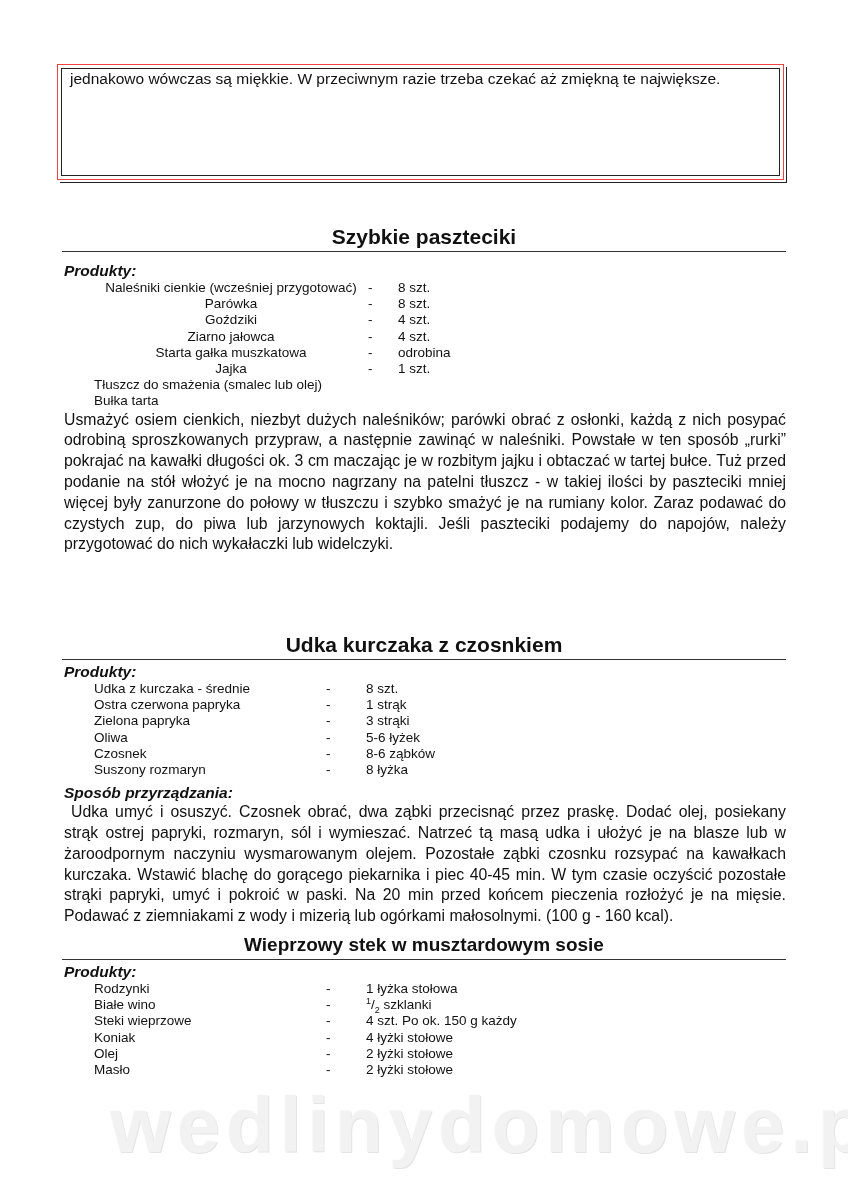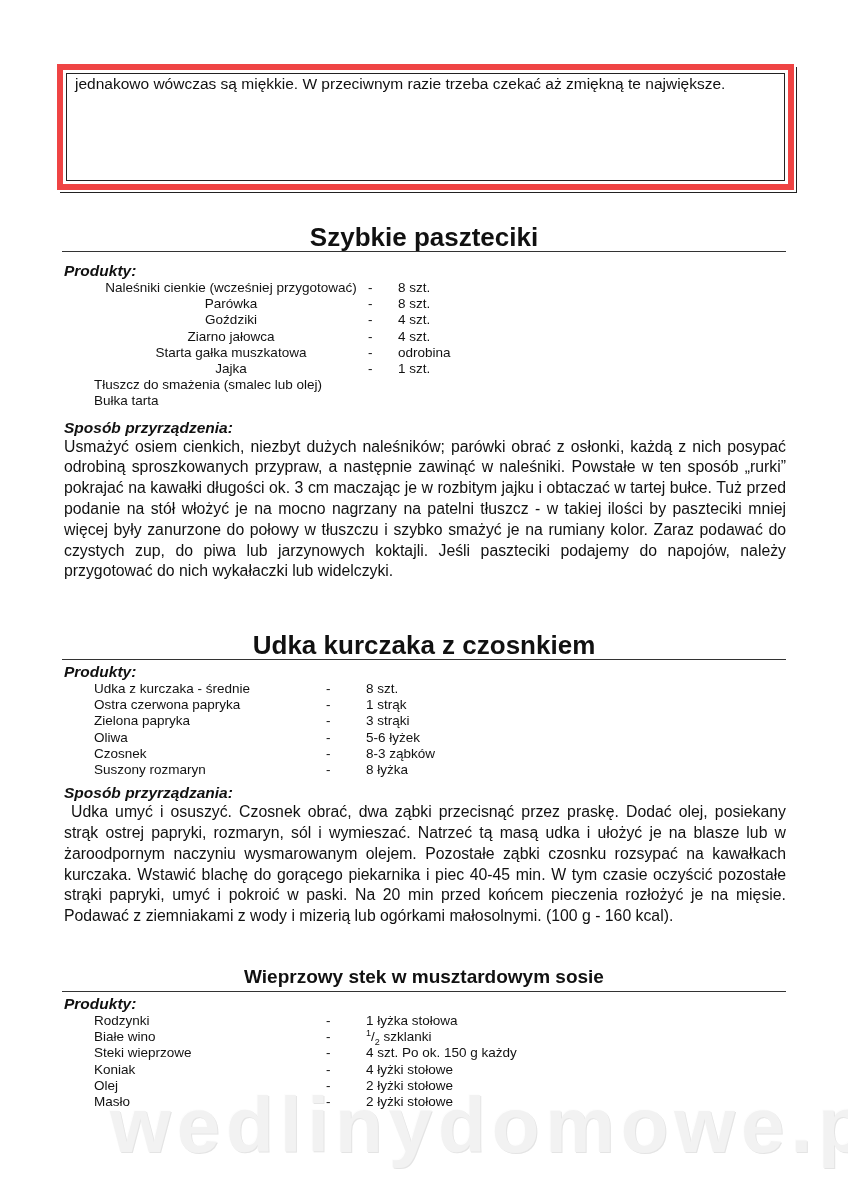--- a/index.html
+++ b/index.html
@@ -2,29 +2,29 @@
 <html><head>
 <meta charset="utf-8">
 <style>
   html, body { margin: 0; padding: 0; background: #ffffff; }
   body { width: 848px; height: 1200px; position: relative; overflow: hidden;
          font-family: "Liberation Sans", sans-serif; color: #111; }
   .page { position: absolute; left: 0; top: 0; width: 848px; height: 1200px; }
 
   
   .note-box { position: absolute; left: 57px; top: 64px; width: 725px; height: 114px;
-              border: 6px solid #ef4444; box-shadow: 2px 2px 0 0 #fff, 3px 3px 0 0 #222; }
+              border: 1px solid #ef4444; box-shadow: 2px 2px 0 0 #fff, 3px 3px 0 0 #222; }
   .note-box::before { content: ""; position: absolute; left: 3px; top: 3px; right: 3px; bottom: 3px;
                       border: 1px solid #222; }
   .note-inner { position: absolute; left: 12px; top: 4px; width: 700px; font-size: 15.5px; line-height: 20px; text-align: justify; }
   .note-inner p { margin: 0 0 7px 0; }
   .note-inner p.indent { text-indent: 32px; }
 
   .recipe { position: absolute; left: 62px; width: 724px; }
-  .recipe-title { text-align: center; font-weight: bold; font-size: 26px; line-height: 26px; margin: 0; }
+  .recipe-title { text-align: center; font-weight: bold; font-size: 21px; line-height: 26px; margin: 0; }
   .recipe-title.small { font-size: 19px; }
   .rule { height: 0; border-top: 1px solid #333; margin-top: 1px; }
   .sec-label { font-weight: bold; font-size: 15.5px; line-height: 19px; margin: 6px 0 0 2px; font-style: italic; }
   .ing-list { margin: 0 0 0 32px; padding: 0; list-style: none; font-size: 13.5px; line-height: 16.2px; }
   .ing-list li { display: flex; }
   .ing-name { display: inline-block; }
   .ing-dash { display: inline-block; }
   .ing-qty { display: inline-block; }
   .method { font-size: 15.8px; line-height: 20.8px; text-align: justify; margin: 0 0 0 2px; width: 722px; }
 
@@ -85,21 +85,20 @@
           <span class="ing-dash">-</span>
           <span class="ing-qty">1 szt.</span>
         </li>
       <li>
           <span class="ing-name" style="width:auto">Tłuszcz do smażenia (smalec lub olej)</span>
         </li>
       <li>
           <span class="ing-name" style="width:auto">Bułka tarta</span>
         </li>
     </ul>
-    <div class="sec-label" style="margin-top:8px;">Sposób przyrządzenia:</div>
     <p class="method">Usmażyć osiem cienkich, niezbyt dużych naleśników; parówki obrać z osłonki, każdą z nich posypać odrobiną sproszkowanych przypraw, a następnie zawinąć w naleśniki. Powstałe w ten sposób „rurki” pokrajać na kawałki długości ok. 3 cm maczając je w rozbitym jajku i obtaczać w tartej bułce. Tuż przed podanie na stół włożyć je na mocno nagrzany na patelni tłuszcz - w takiej ilości by paszteciki mniej więcej były zanurzone  do połowy w tłuszczu i szybko smażyć je na rumiany kolor. Zaraz podawać do czystych zup, do piwa lub jarzynowych koktajli. Jeśli paszteciki podajemy do napojów, należy przygotować do nich wykałaczki lub widelczyki.</p>
   </section>
 
   <section class="recipe" id="r2" style="top:632px;">
     <h2 class="recipe-title">Udka kurczaka z czosnkiem</h2>
     <div class="rule"></div>
     <div class="sec-label" style="margin-top:2px;">Produkty:</div>
     <ul class="ing-list">
       <li>
           <span class="ing-name">Udka z kurczaka - średnie</span>
@@ -117,33 +116,33 @@
           <span class="ing-qty">3 strąki</span>
         </li>
       <li>
           <span class="ing-name">Oliwa</span>
           <span class="ing-dash">-</span>
           <span class="ing-qty">5-6 łyżek</span>
         </li>
       <li>
           <span class="ing-name">Czosnek</span>
           <span class="ing-dash">-</span>
-          <span class="ing-qty">8-3 ząbków</span>
+          <span class="ing-qty">8-6 ząbków</span>
         </li>
       <li>
           <span class="ing-name">Suszony rozmaryn</span>
           <span class="ing-dash">-</span>
           <span class="ing-qty">8 łyżka</span>
         </li>
     </ul>
     <div class="sec-label" style="margin-top:5px;">Sposób przyrządzania:</div>
     <p class="method" style="white-space:pre-wrap;"> Udka umyć i osuszyć. Czosnek obrać, dwa ząbki przecisnąć przez praskę. Dodać olej, posiekany strąk ostrej papryki, rozmaryn, sól i wymieszać. Natrzeć tą masą udka i ułożyć je na blasze lub w żaroodpornym naczyniu wysmarowanym olejem. Pozostałe ząbki czosnku rozsypać na kawałkach kurczaka. Wstawić blachę do gorącego piekarnika i piec 40-45 min. W tym czasie oczyścić pozostałe strąki papryki, umyć i pokroić w paski. Na 20 min przed końcem pieczenia rozłożyć je na mięsie. Podawać z ziemniakami z wody i mizerią lub ogórkami małosolnymi. (100 g - 160 kcal).</p>
   </section>
 
-  <section class="recipe" id="r3" style="top:964px;">
+  <section class="recipe" id="r3" style="top:932px;">
     <h2 class="recipe-title small">Wieprzowy stek w musztardowym sosie</h2>
     <div class="rule"></div>
     <div class="sec-label" style="margin-top:2px;">Produkty:</div>
     <ul class="ing-list">
       <li>
           <span class="ing-name">Rodzynki</span>
           <span class="ing-dash">-</span>
           <span class="ing-qty">1 łyżka stołowa</span>
         </li>
       <li>

